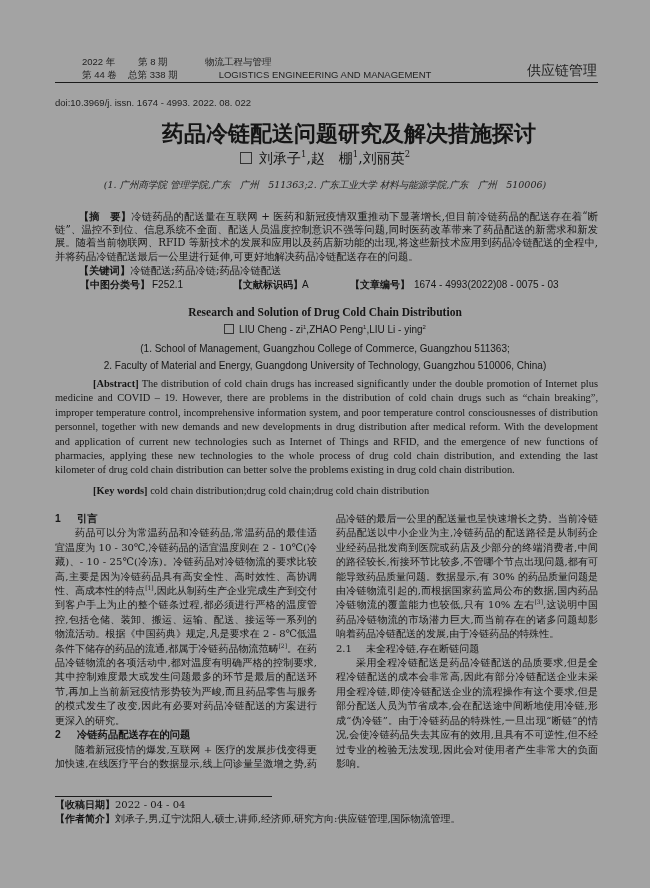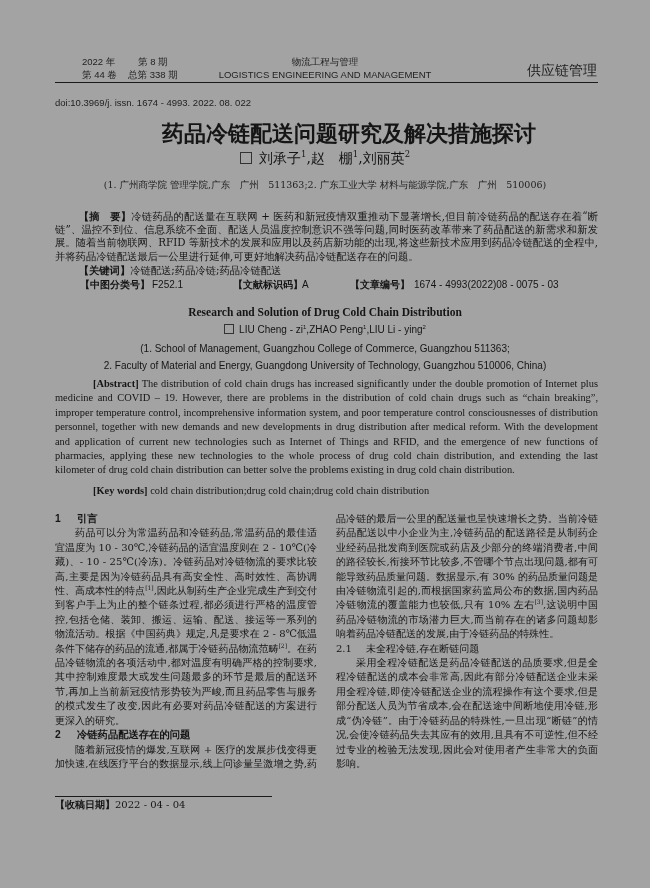--- a/index.html
+++ b/index.html
@@ -9,21 +9,21 @@
 .abs{position:absolute;white-space:nowrap;}
 .sans{font-family:"Liberation Sans",sans-serif;}
 .hdr{font-size:9.5px;line-height:12px;color:#222;}
 .hdr-col{font-size:14px;line-height:16px;text-align:right;color:#222;}
 .rule{position:absolute;background:#1a1a1a;}
 .center{left:0;width:650px;text-align:center;}
 .title-cn{font-size:22px;line-height:30px;font-weight:bold;padding-left:48px;}
 .authors-cn{font-size:14px;line-height:16px;}
 .box-icon{display:inline-block;width:12px;height:12px;border:1px solid #333;vertical-align:-1px;margin-right:7px;}
 .box-icon.sm{width:10px;height:10px;margin-right:5px;vertical-align:-1px;}
-.aff-cn{font-size:9.5px;line-height:12px;color:#222;}
+.aff-cn{font-size:9.5px;line-height:12px;color:#222;font-style:italic;}
 sup{font-size:0.6em;line-height:0;vertical-align:super;}
 .block{position:absolute;left:55px;width:543px;text-align:justify;}
 .abs-cn{font-size:10.3px;line-height:13.2px;text-indent:2.3em;}
 .label-b{font-family:"Liberation Sans",sans-serif;font-weight:bold;}
 .kw-cn{font-size:10.3px;line-height:14px;text-indent:2.3em;}
 .cls{font-size:10px;line-height:14px;}
 .title-en{font-family:Liberation Serif, serif;font-weight:bold;font-size:11.5px;line-height:14px;}
 .authors-en,.aff-en{font-family:"Liberation Sans",sans-serif;font-size:10px;}
 .authors-en{line-height:14px;}
 .aff-en{line-height:17px;}
@@ -40,21 +40,21 @@
 </head>
 <body>
 
 <div class="page">
 
   <div>
     <span class="abs sans hdr" style="left:82px;top:56px">2022 年</span>
     <span class="abs sans hdr" style="left:138px;top:56px">第 8 期</span>
     <span class="abs sans hdr" style="left:82px;top:69px">第 44 卷</span>
     <span class="abs sans hdr" style="left:128px;top:69px">总第 338 期</span>
-    <span class="abs sans hdr" style="left:205px;top:56px;width:240px;text-align:center">物流工程与管理</span>
+    <span class="abs sans hdr" style="left:205px;top:56px;width:240px;">物流工程与管理</span>
     <span class="abs sans hdr" style="left:195px;top:69px;width:260px;text-align:center">LOGISTICS ENGINEERING AND MANAGEMENT</span>
     <span class="abs sans hdr-col" style="left:497px;top:62px;width:100px">供应链管理</span>
     <div class="rule" style="left:55px;top:82px;width:543px;height:1.4px"></div>
   </div>
 
   <span class="abs sans hdr" style="left:55px;top:97px">doi:10.3969/j. issn. 1674 - 4993. 2022. 08. 022</span>
 
   <div class="abs center title-cn" style="top:118px">药品冷链配送问题研究及解决措施探讨</div>
 
   <div class="abs center authors-cn" style="top:150px">
@@ -105,14 +105,17 @@
     <p class="para"><span>随着新冠疫情的爆发,互联网 + 医疗的发展步伐变得更加快速,在线医疗平台的数据显示,线上问诊量呈激增之势,药品冷链的最后一公里的配送量也呈快速增长之势。当前冷链药品配送以中小企业为主,冷链药品的配送路径是从制药企业经药品批发商到医院或药店及少部分的终端消费者,中间的路径较长,衔接环节比较多,不管哪个节点出现问题,都有可能导致药品质量问题。数据显示,有 30% 的药品质量问题是由冷链物流引起的,而根据国家药监局公布的数据,国内药品冷链物流的覆盖能力也较低,只有 10% 左右</span><sup>[3]</sup><span>,这说明中国药品冷链物流的市场潜力巨大,而当前存在的诸多问题却影响着药品冷链配送的发展,由于冷链药品的特殊性。</span></p>
 
     <h3 class="sub-h"><span class="num">2.1</span><span>未全程冷链,存在断链问题</span></h3>
     <p class="para"><span>采用全程冷链配送是药品冷链配送的品质要求,但是全程冷链配送的成本会非常高,因此有部分冷链配送企业未采用全程冷链,即使冷链配送企业的流程操作有这个要求,但是部分配送人员为节省成本,会在配送途中间断地使用冷链,形成“伪冷链”。由于冷链药品的特殊性,一旦出现“断链”的情况,会使冷链药品失去其应有的效用,且具有不可逆性,但不经过专业的检验无法发现,因此会对使用者产生非常大的负面影响。</span></p>
   </div>
 
   <div class="rule" style="left:55px;top:796px;width:217px;height:1px"></div>
   <div class="abs fn" style="left:55px;top:798px">
     <span class="label-b">【收稿日期】</span><span>2022 - 04 - 04</span>
   </div>
+  <div class="abs fn" style="left:55px;top:812px">
+    <span class="label-b">【作者简介】</span><span>刘承子,男,辽宁沈阳人,硕士,讲师,经济师,研究方向:供应链管理,国际物流管理。</span>
+  </div>
 
 </div>
 
 </body></html>

